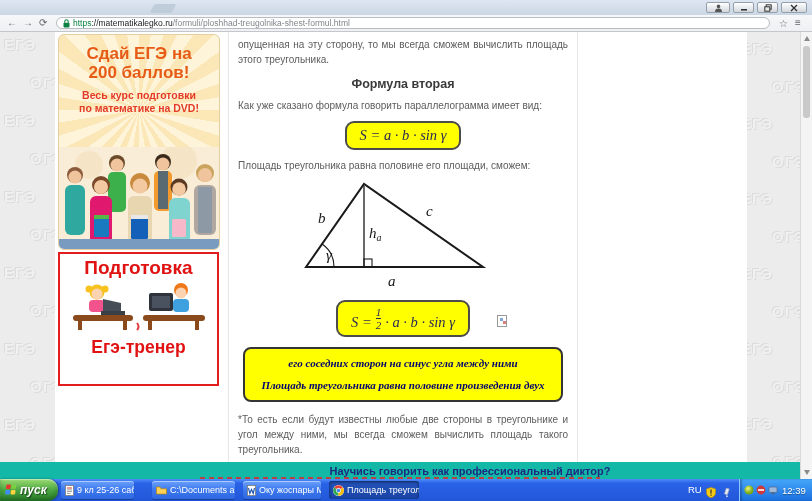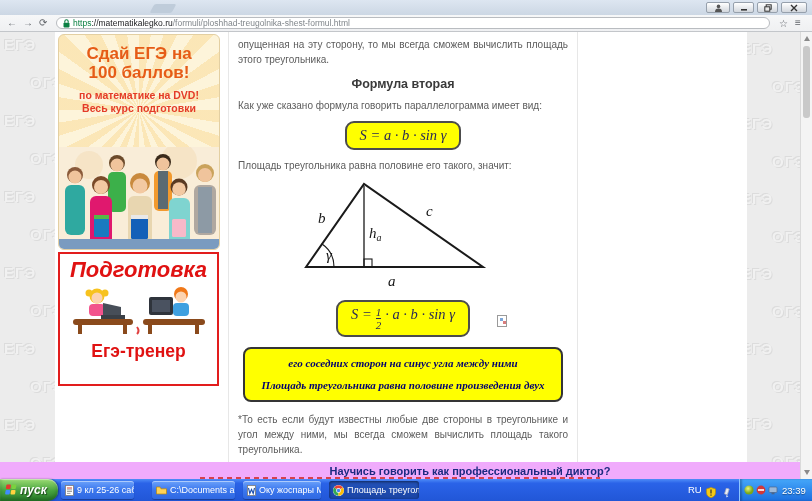--- a/index.html
+++ b/index.html
@@ -47,31 +47,31 @@
   
   #ad1 { position:absolute; left:58px; top:34px; width:162px; height:216px; z-index:2;
     border:1px solid #e3cfa2; border-radius:6px; overflow:hidden; background:#fdf4da;
     background-image:repeating-conic-gradient(from 0deg at 50% 35%, rgba(249,214,140,.45) 0 9deg, rgba(253,244,218,0) 9deg 18deg); }
   .ad1-t1 { margin-top:9px; text-align:center; font-size:17px; font-weight:bold; color:#e65c17; line-height:1.12; }
   .ad1-t2 { margin-top:7px; text-align:center; font-size:10.5px; font-weight:bold; color:#e43b28; line-height:1.25; }
   #ad1 svg.students { position:absolute; left:0; bottom:0; }
 
   #ad2 { position:absolute; left:58px; top:252px; width:161px; height:134px; z-index:2;
     background:#fff; border:2px solid #e21d1d; text-align:center; overflow:hidden; }
-  .ad2-t { font-size:22px; font-weight:bold; color:#e01212; line-height:1.18;font-style:italic; }
+  .ad2-t { font-size:19px; font-weight:bold; color:#e01212; line-height:1.18; }
   .ad2-t.first { margin-top:3px; }
   .ad2-f { font-size:17.5px; font-weight:bold; color:#e01212; margin-top:2px; }
 
   
   #article { position:absolute; left:228px; top:32px; width:350px; height:430px; z-index:2;
     background:#fff; border-left:1px solid #e7e7e7; border-right:1px solid #e7e7e7;
     font-size:10px; color:#5c5c5c; }
   #article p { margin:7px 9px; text-align:justify; line-height:1.5; }
   #article h2 { margin:10px 0 7px; text-align:center; font-size:12.5px; color:#3a3a3a; font-weight:bold; }
-  .formula-box { display:flex; align-items:flex-start; gap:4px; width:max-content; margin:8px auto;
+  .formula-box { display:flex; align-items:flex-end; gap:4px; width:max-content; margin:8px auto;
     background:#ffff00; border:2px solid #4c4c4c; border-radius:9px; padding:4px 13px;
     font-family:"Liberation Serif", serif; font-style:italic; font-size:14.5px; color:#2a2a55; }
   .frac { display:inline-flex; flex-direction:column; align-items:center; font-size:11px; line-height:1.1; }
   .frac .den { border-top:1px solid #2a2a55; }
   .fig { display:block; margin:2px auto; }
   .fig text { font-family:"Liberation Serif", serif; font-style:italic; font-size:15px; fill:#161616; }
   .brokenimg { position:absolute; right:70px; top:283px; width:10px; height:12px;
     background:#fff; border:1px solid #9a9a9a; }
   .brokenimg i { position:absolute; left:2px; top:2px; width:3px; height:3px; background:#7da7d9; }
   .brokenimg b { position:absolute; left:5px; top:5px; width:3px; height:3px; background:#d97d7d; }
@@ -184,25 +184,25 @@
     <span class="wm" style="left: 4px; top: 384px;">ЕГЭ</span>
     <span class="wm" style="left: 30px; top: 422px;">ОГЭ</span>
     <span class="wm" style="left: 741px; top: 383px;">ЕГЭ</span>
     <span class="wm" style="left: 772px; top: 421px;">ОГЭ</span>
   </div>
 <div id="whitepanel"></div>
 
 <div id="ad1">
   <div class="ad1-t1">
     <div>Сдай ЕГЭ на</div>
-    <div>100 баллов!</div>
+    <div>200 баллов!</div>
   </div>
   <div class="ad1-t2">
+    <div>Весь курс подготовки</div>
     <div>по математике на DVD!</div>
-    <div>Весь курс подготовки</div>
   </div>
   <svg class="students" width="162" height="102" viewBox="0 0 162 102">
     <rect width="162" height="102" fill="#f9edd8"></rect>
     <circle cx="30" cy="18" r="14" fill="#f3ddba" opacity=".6"></circle>
       <circle cx="120" cy="14" r="18" fill="#f3ddba" opacity=".6"></circle>
 
     <circle cx="58" cy="16" r="8" fill="#6b4a2a"></circle>
       <circle cx="58" cy="18" r="6.5" fill="#f0c49c"></circle>
     <rect x="49" y="25" width="18" height="40" rx="5" fill="#3cb04a"></rect>
     <circle cx="104" cy="15" r="8" fill="#3a2a1a"></circle>
@@ -266,21 +266,21 @@
 
 <div id="article">
   <p style="margin-top:5px;">опущенная на эту сторону, то мы всегда сможем вычислить площадь этого треугольника.</p>
   <h2>Формула вторая</h2>
   <p>Как уже сказано формула говорить параллелограмма имеет вид:</p>
 
   <div class="formula-box">
     <span>S = a · b · sin γ</span>
   </div>
 
-  <p>Площадь треугольника равна половине его такого, значит:</p>
+  <p>Площадь треугольника равна половине его площади, сможем:</p>
 
   <svg class="fig" width="230" height="112" viewBox="0 0 230 112">
     <polygon points="18,87 76,4 195,87" fill="none" stroke="#1a1a1a" stroke-width="2"></polygon>
     <line x1="76" y1="6" x2="76" y2="87" stroke="#1a1a1a" stroke-width="1.3"></line>
     <rect x="76" y="79" width="8" height="8" fill="none" stroke="#1a1a1a" stroke-width="1.1"></rect>
     <path d="M 46 87 A 28 28 0 0 0 33.7 63.8" fill="none" stroke="#1a1a1a" stroke-width="1.2"></path>
     <text x="30" y="43"><tspan>b</tspan></text>
     <text x="138" y="36"><tspan>c</tspan></text>
     <text x="81" y="58"><tspan>h</tspan><tspan font-size="10" dy="3">a</tspan></text>
     <text x="38" y="80"><tspan>γ</tspan></text>
@@ -307,21 +307,21 @@
   </div>
 
   <p>*То есть если будут известны любые две стороны в треугольнике и угол между ними, мы всегда сможем вычислить площадь такого треугольника.</p>
   <h2 style="margin-bottom:4px;">Формула Герона (третья)</h2>
 
   <svg class="fig" width="130" height="20" viewBox="0 0 130 20">
     <path d="M14 20 L52 2 L122 20" fill="none" stroke="#1f1f1f" stroke-width="2.2"></path>
   </svg>
 </div>
 
-<div id="banner" style="background:#f0abfc;">
+<div id="banner" style="background:#14b8a6;">
   <span class="btext">Научись говорить как профессиональный диктор?</span>
 </div>
 
 <div id="scrollbar">
   <span class="sb-arrow sb-up"></span>
   <span class="sb-thumb"></span>
   <span class="sb-arrow sb-down"></span>
 </div>
 
 <div id="taskbar">
@@ -406,15 +406,15 @@
         <circle cx="5" cy="5" r="4.6" fill="url(#g1)"></circle>
       </svg>
     <svg width="10" height="10" viewBox="0 0 10 10">
         <circle cx="5" cy="5" r="4.4" fill="#d23838"></circle>
         <rect x="2" y="4.2" width="6" height="1.6" fill="#fff"></rect>
       </svg>
     <svg width="10" height="10" viewBox="0 0 10 10">
         <rect x="1" y="2" width="8" height="5.5" rx="1" fill="#9db8d8" stroke="#4a648a" stroke-width="0.7"></rect>
         <rect x="3.5" y="7.5" width="3" height="1.8" fill="#4a648a"></rect>
       </svg>
-    <span id="clock">23:39</span>
+    <span id="clock">12:39</span>
   </div>
 </div>
 
 </body></html>

